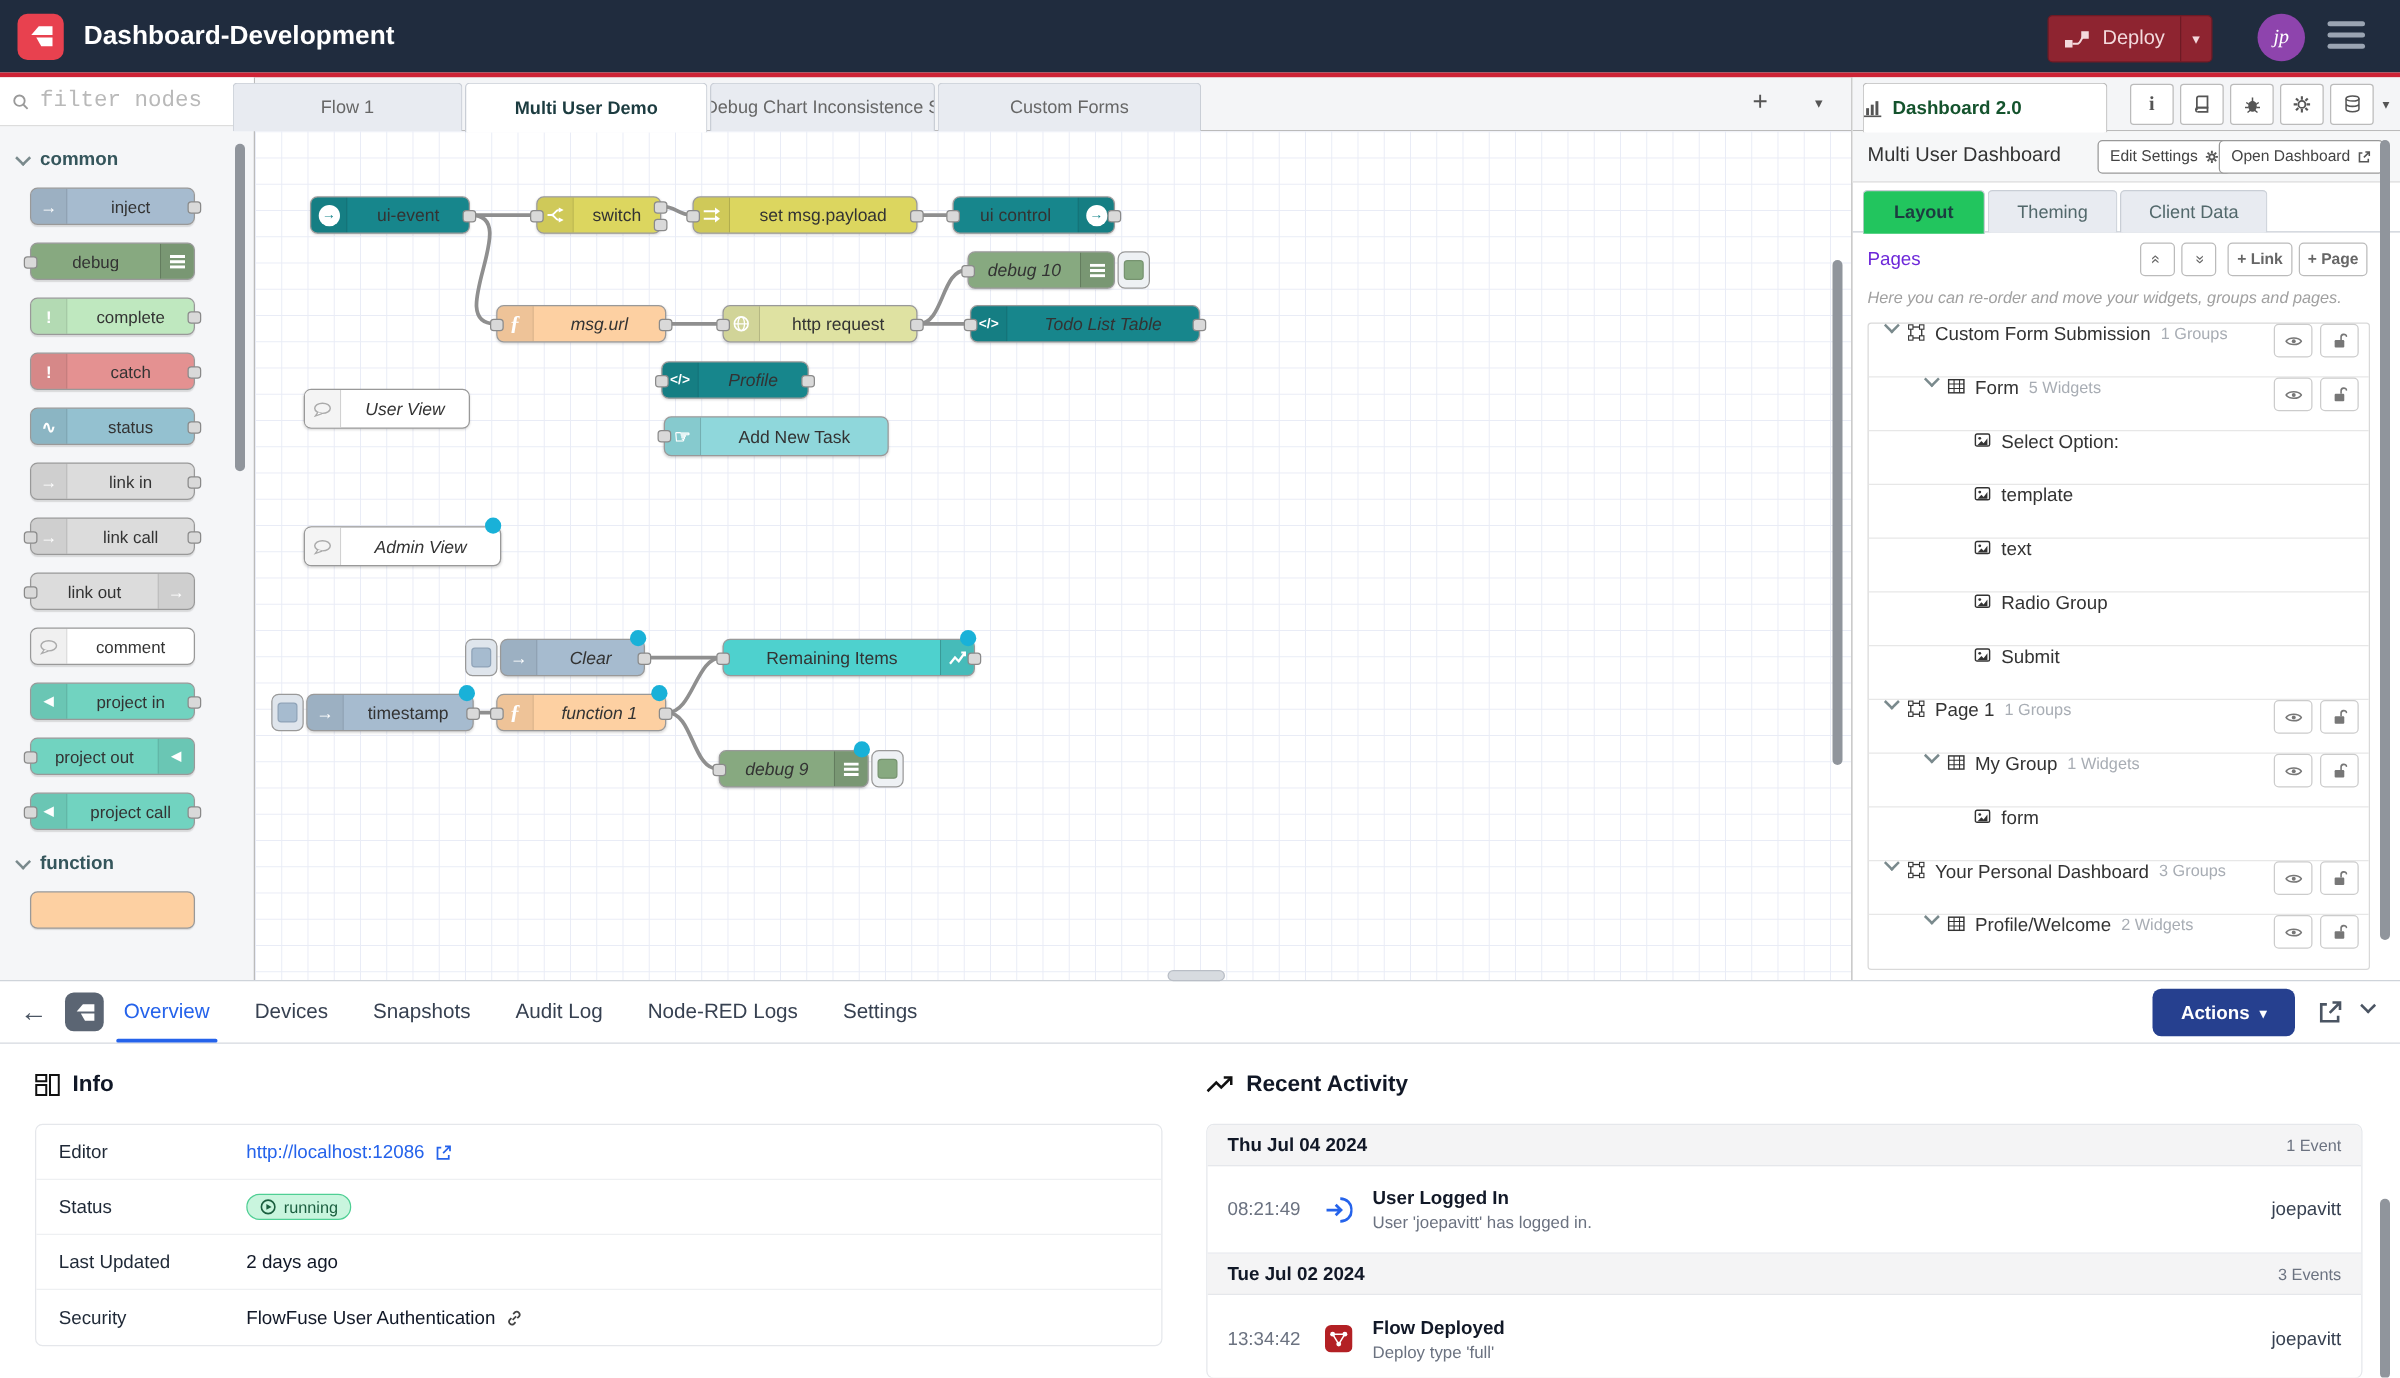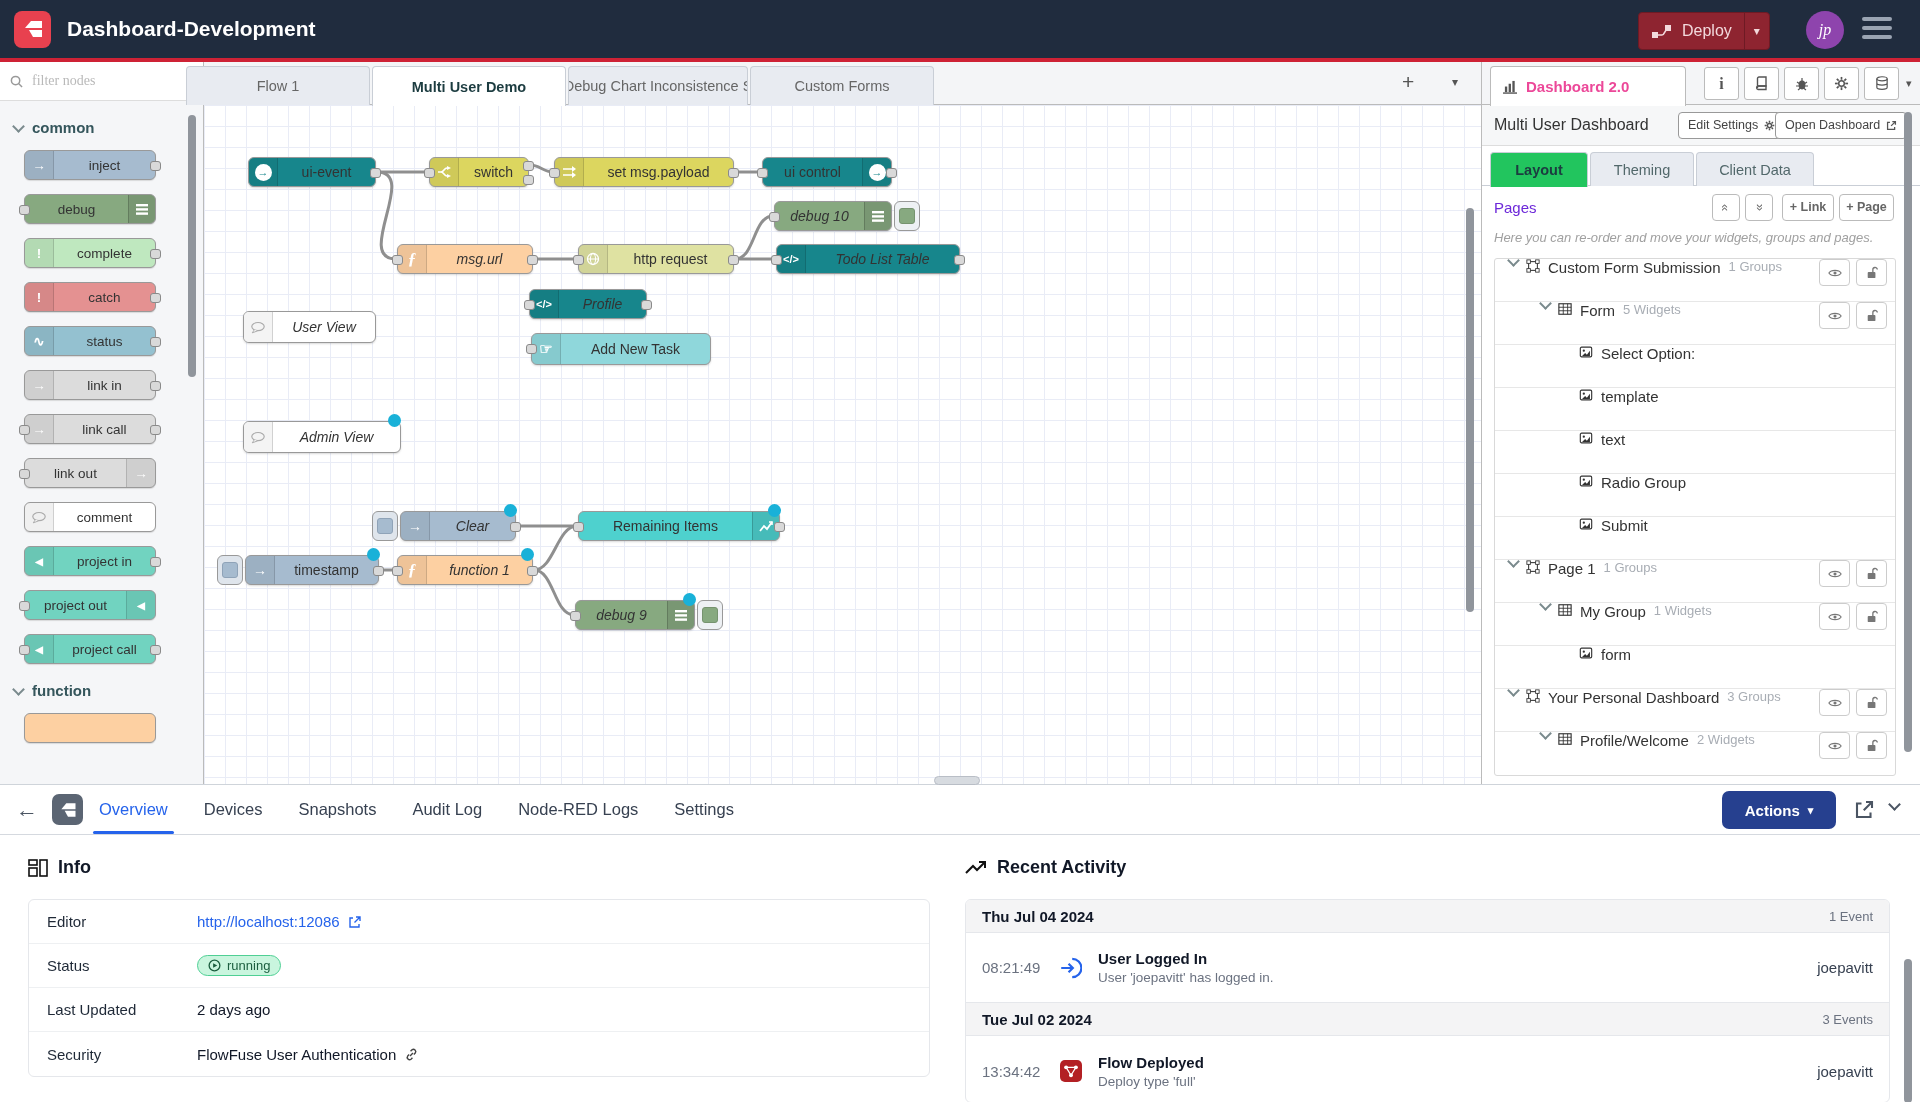--- a/index.html
+++ b/index.html
@@ -14,21 +14,21 @@
   #hdr .title{color:#fff;font-size:21px;font-weight:bold;margin-left:16px}
   #deploy{position:absolute;left:1638px;top:12px;height:36px;background:#8e2430;border:1px solid #6e1a24;border-radius:4px;display:flex;align-items:center;color:#f3d9dc;font-size:16px}
   #deploy .dmain{display:flex;align-items:center;padding:0 12px;gap:9px}
   #deploy .dcaret{border-left:1px solid #6e1a24;padding:0 9px;font-size:12px;height:100%;display:flex;align-items:center}
   #avatar{position:absolute;left:1806px;top:11px;width:38px;height:38px;border-radius:50%;background:#8e44ad;color:#fff;display:flex;align-items:center;justify-content:center;font-family:"Liberation Serif",serif;font-style:italic;font-size:16px}
   #burger{position:absolute;left:1862px;top:17px;width:30px;cursor:pointer}
   #burger div{height:4px;background:#9aa4b2;border-radius:2px;margin-bottom:5px}
   
   #palette{position:absolute;left:0;top:62px;width:204px;height:722px;background:#f5f6f8;border-right:1px solid #bbb;box-sizing:border-box}
   #psearch{height:38px;background:#fff;border-bottom:1px solid #ddd;display:flex;align-items:center;padding:0 10px;gap:7px}
-  #psearch input{border:0;outline:0;font-size:14px;width:140px;background:transparent;font-family:Liberation Serif, serif}
+  #psearch input{border:0;outline:0;font-size:18px;width:140px;background:transparent;font-family:Liberation Mono, monospace}
   #psearch input::placeholder{color:#b9b9b9}
   #plist{position:relative;height:684px;overflow:hidden}
   .psec{margin:18px 0 4px 14px;font-size:15px;font-weight:bold;color:#35565c;display:flex;align-items:center;gap:9px}
   .psec2{}
   .chev{display:inline-block;width:7px;height:7px;border-right:2px solid #7a8a8d;border-bottom:2px solid #7a8a8d;transform:rotate(45deg);margin-top:-3px}
   .pnode{position:relative;width:132px;height:30px;margin:14px 0 0 24px;border:1px solid #999;border-radius:6px;display:flex;align-items:center;font-size:13.5px;color:#333;box-sizing:border-box;box-shadow:0 1px 1px rgba(0,0,0,.12)}
   
   .ic{width:28px;align-self:stretch;display:flex;align-items:center;justify-content:center;color:#fff;font-weight:bold;background:rgba(0,0,0,.06);flex:none}
   .ic-l{border-right:1px solid rgba(0,0,0,.14);border-radius:5px 0 0 5px}
   .ic-r{border-left:1px solid rgba(0,0,0,.14);border-radius:0 5px 5px 0;margin-left:auto}
@@ -55,21 +55,21 @@
   .dot{position:absolute;width:13px;height:13px;border-radius:50%;background:#19b1d8;z-index:8}
   .injbtn{position:absolute;width:26px;height:30px;background:#dfe5ec;border:1px solid #999;border-radius:6px;display:flex;align-items:center;justify-content:center;box-sizing:border-box;z-index:3}
   .injbtn i{width:14px;height:14px;background:#a6bbcf;border:1px solid #8fa3b8;border-radius:3px}
   .dbgbtn{position:absolute;width:26px;height:30px;background:#eef1f4;border:1px solid #999;border-radius:6px;display:flex;align-items:center;justify-content:center;box-sizing:border-box;z-index:3}
   .dbgbtn i{width:14px;height:14px;background:#87a980;border:1px solid #76936f;border-radius:3px}
   .stripe{width:26px;align-self:stretch;background:rgba(0,0,0,.10);border-left:1px solid rgba(0,0,0,.18);display:flex;align-items:center;justify-content:center;border-radius:0 5px 5px 0;flex:none;margin-left:auto}
   #wires path{stroke:#8f8f8f;stroke-width:3;fill:none;stroke-linecap:round}
   
   #sidebar{position:absolute;left:1481px;top:62px;width:439px;height:722px;background:#fff;border-left:1px solid #bbb;box-sizing:border-box;overflow:hidden}
   #sbhead{position:relative;height:43px;background:#f4f5f7;border-bottom:1px solid #bbb;box-sizing:border-box}
-  #sbtab{position:absolute;left:8px;top:4px;width:196px;height:40px;background:#fff;border:1px solid #bbb;border-bottom:0;border-radius:4px 4px 0 0;display:flex;align-items:center;gap:8px;padding-left:12px;font-weight:bold;color:#ec4899;font-size:15px;box-sizing:border-box;z-index:2}
+  #sbtab{position:absolute;left:8px;top:4px;width:196px;height:40px;background:#fff;border:1px solid #bbb;border-bottom:0;border-radius:4px 4px 0 0;display:flex;align-items:center;gap:8px;font-weight:bold;color:#14532d;font-size:15px;box-sizing:border-box;z-index:2}
   .sqbtn{position:absolute;top:5px;width:35px;height:33px;background:#fff;border:1px solid #bbb;border-radius:3px;display:flex;align-items:center;justify-content:center;color:#555;box-sizing:border-box}
   #sbname{position:relative;height:41px;background:#f6f7f8;border-bottom:1px solid #ddd;display:flex;align-items:center;padding:0 12px;font-size:16px;color:#333;box-sizing:border-box}
   .minibtn{height:27px;border:1px solid #999;border-radius:4px;background:#fff;display:flex;align-items:center;gap:6px;padding:0 9px;font-size:12.5px;color:#444;box-sizing:border-box}
   #sbtabs{position:relative;height:40px;border-bottom:1px solid #c9ced6;box-sizing:border-box;padding-top:6px}
   .stab{position:absolute;top:6px;height:34px;border:1px solid #c9ced6;border-bottom:0;border-radius:4px 4px 0 0;background:#e8ebf1;color:#52686b;font-size:14.5px;display:flex;align-items:center;justify-content:center;box-sizing:border-box}
   .stab.active{background:#22c55e;color:#1c3c40;font-weight:bold;height:35px;z-index:2}
   #pagesrow{position:relative;height:42px;display:flex;align-items:center;padding:0 12px;box-sizing:border-box}
   #pagesrow .ptitle{font-weight:normal;font-size:15px;color:#6d28d9}
   .pgbtn{position:absolute;height:27px;border:1px solid #bbb;border-radius:4px;background:#fff;color:#666;display:flex;align-items:center;justify-content:center;font-size:12.5px;box-sizing:border-box}
   #sbhelp{font-style:italic;color:#a0a0a0;font-size:13px;padding:2px 12px 10px}
@@ -238,21 +238,21 @@
 <div id="tabbar">
   <div class="wtab" style="left:-18px;width:184px">
       <span>Flow 1</span>
     </div>
   <div class="wtab active" style="left:168px;width:194px">
       <span>Multi User Demo</span>
     </div>
   <div class="wtab" style="left:364px;width:180px">
       <span>Debug Chart Inconsistence S</span>
     </div>
-  <div class="wtab" style="left:546px;width:184px">
+  <div class="wtab" style="left:546px;width:211px">
       <span>Custom Forms</span>
     </div>
   <span style="position:absolute;left:1198px;top:8px;font-size:21px;color:#555">+</span>
   <span style="position:absolute;left:1248px;top:13px;font-size:12px;color:#555">▾</span>
 </div>
 
 <div id="canvas">
   <svg id="wires" width="1277" height="679">
     <path d="M173,67 C192,67 205,67 224,67"></path>
     <path d="M173,67 C215,67 150,154 192,154"></path>

